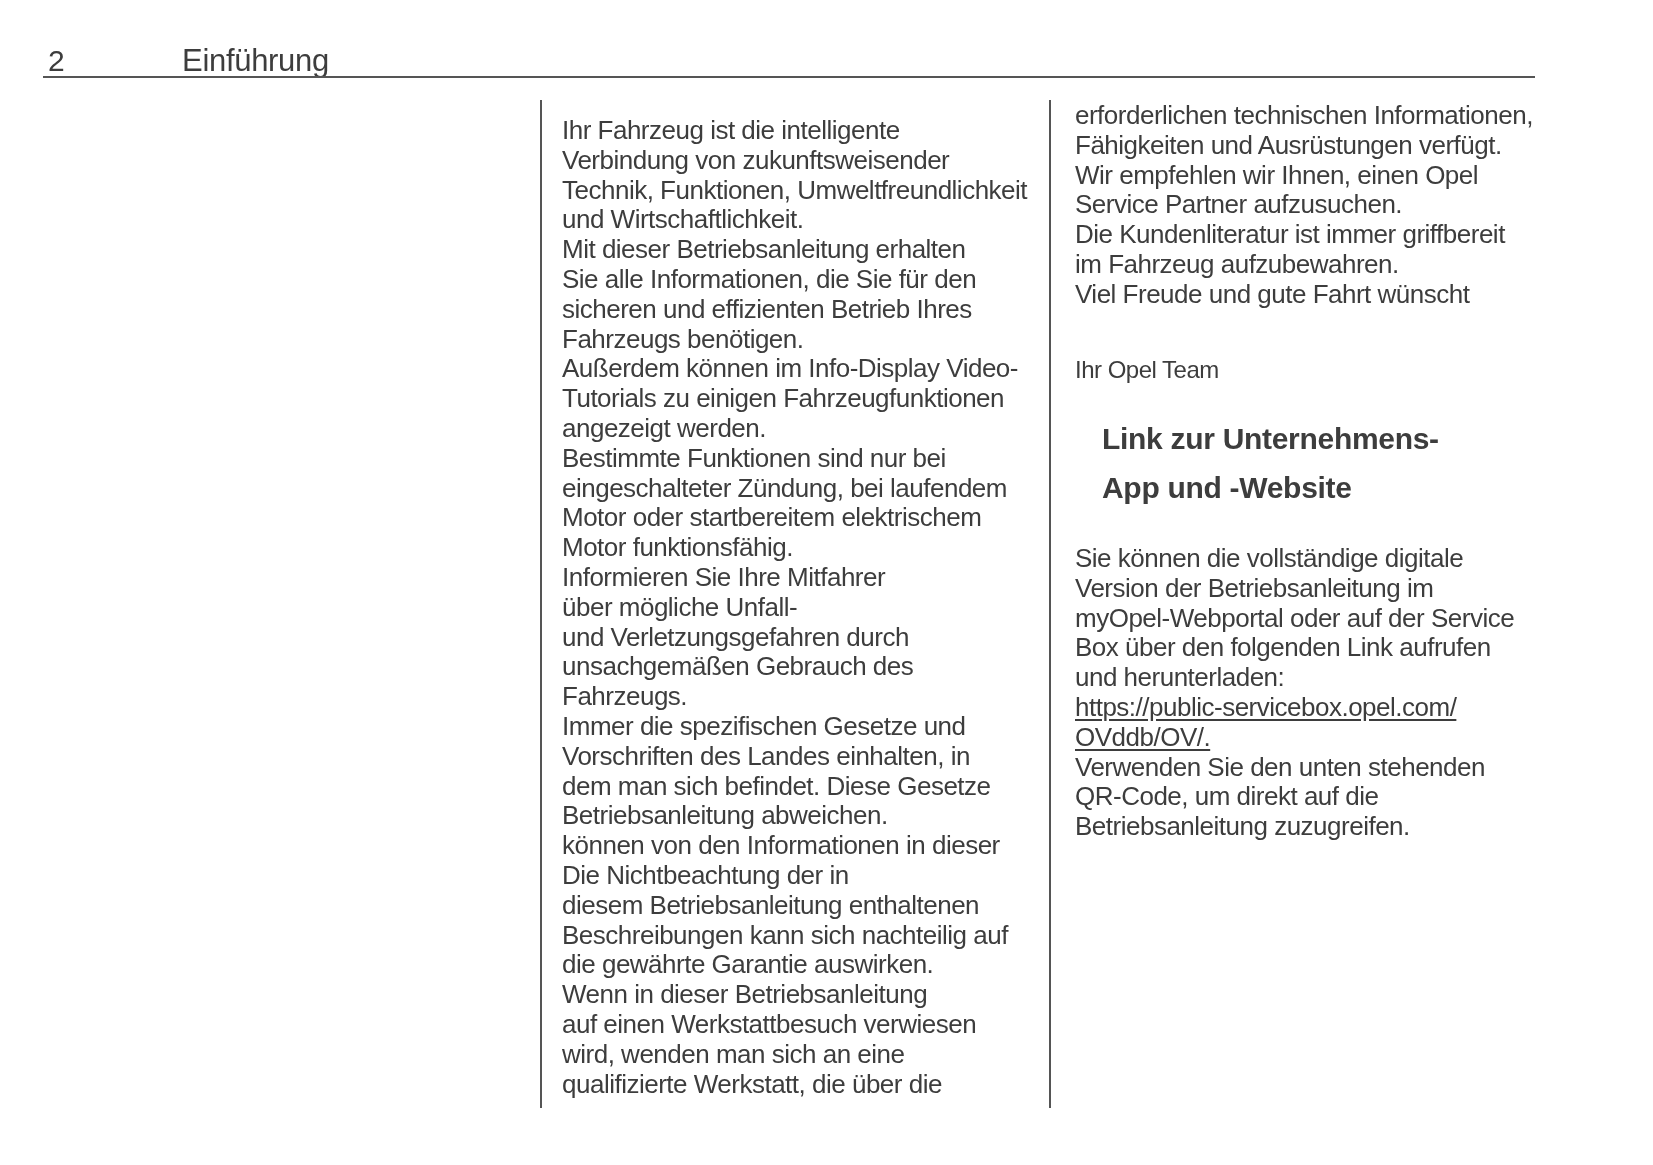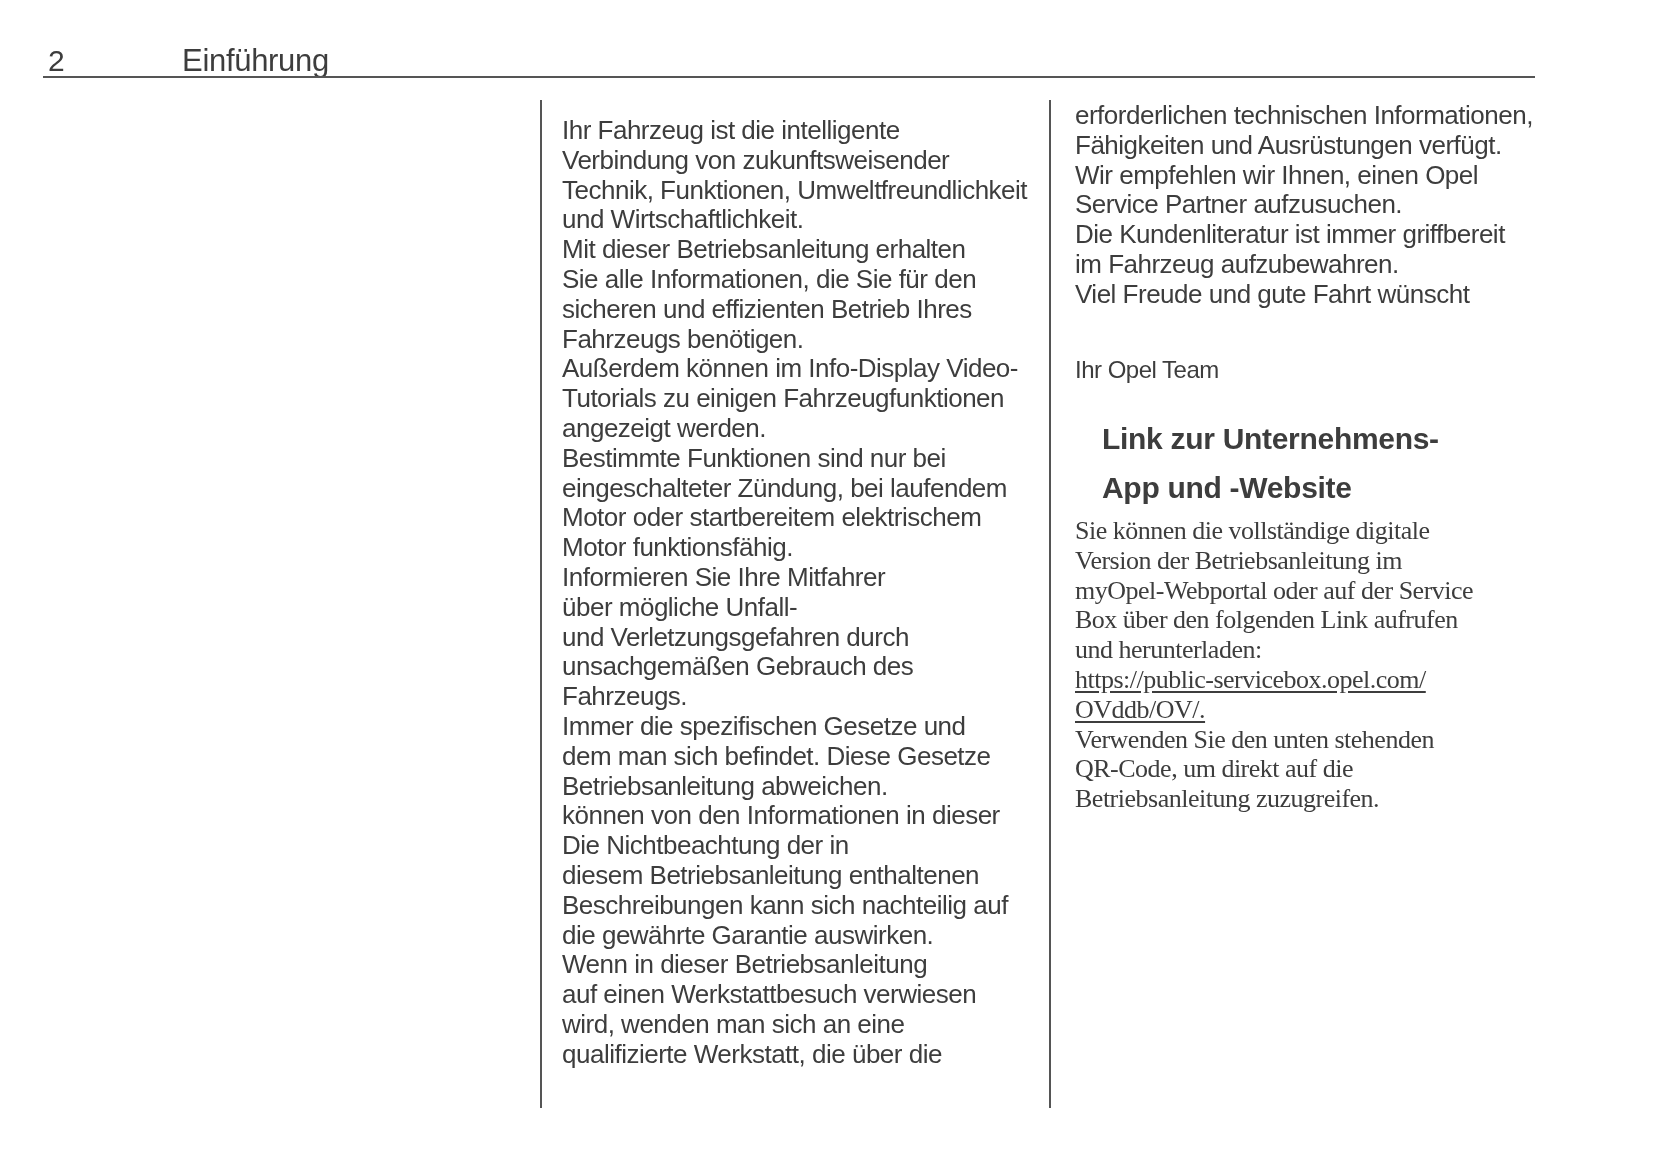--- a/index.html
+++ b/index.html
@@ -45,21 +45,21 @@
   .signature {
     position: absolute; left: 1075px; top: 355px;
     font-size: 24px; line-height: 29.8px; letter-spacing: -0.5px;
     white-space: nowrap;
   }
   .heading {
     position: absolute; left: 1073px; top: 414px;
     font-size: 30px; line-height: 49px; font-weight: bold;
     letter-spacing: -0.3px; color: #3d3d3d; margin-left: 29px;
   }
-  .p2 { position: absolute; left: 1075px; top: 516px; font-family: Liberation Serif, serif; }
+  .p2 { position: absolute; left: 1075px; top: 544px; }
   a.doclink {
     display: block;
     color: inherit;
     text-decoration: underline;
     text-underline-offset: 3px;
     white-space: nowrap;
   }
 </style>
 </head>
 <body>
@@ -88,20 +88,21 @@
       <div>Bestimmte Funktionen sind nur bei</div>
       <div>eingeschalteter Zündung, bei laufendem</div>
       <div>Motor oder startbereitem elektrischem</div>
       <div>Motor funktionsfähig.</div>
       <div>Informieren Sie Ihre Mitfahrer</div>
       <div>über mögliche Unfall-</div>
       <div>und Verletzungsgefahren durch</div>
       <div>unsachgemäßen Gebrauch des</div>
       <div>Fahrzeugs.</div>
       <div>Immer die spezifischen Gesetze und</div>
+      <div>Vorschriften des Landes einhalten, in</div>
       <div>dem man sich befindet. Diese Gesetze</div>
       <div>Betriebsanleitung abweichen.</div>
       <div>können von den Informationen in dieser</div>
       <div>Die Nichtbeachtung der in</div>
       <div>diesem Betriebsanleitung enthaltenen</div>
       <div>Beschreibungen kann sich nachteilig auf</div>
       <div>die gewährte Garantie auswirken.</div>
       <div>Wenn in dieser Betriebsanleitung</div>
       <div>auf einen Werkstattbesuch verwiesen</div>
       <div>wird, wenden man sich an eine</div>

